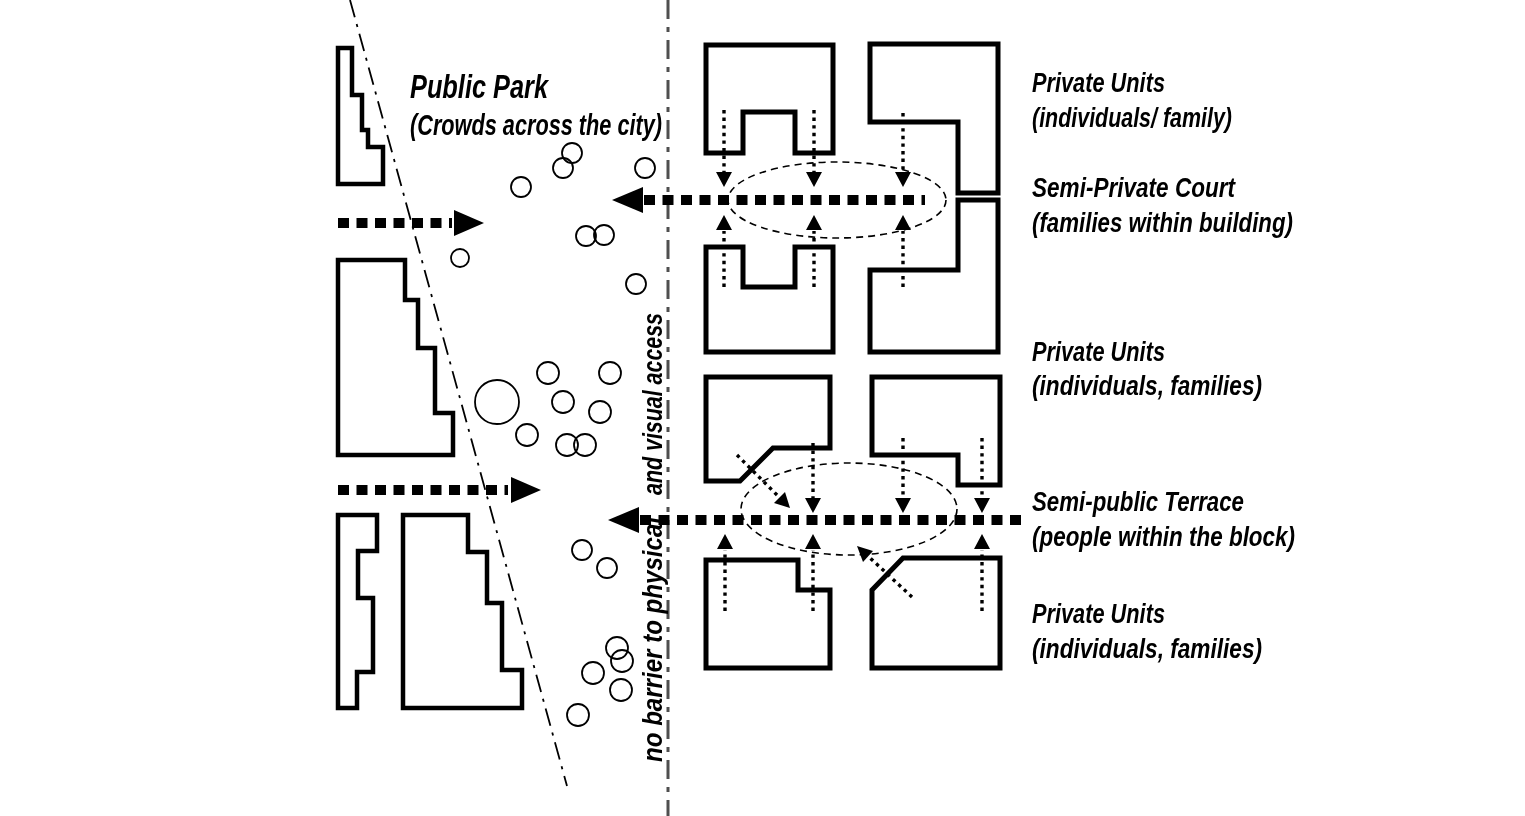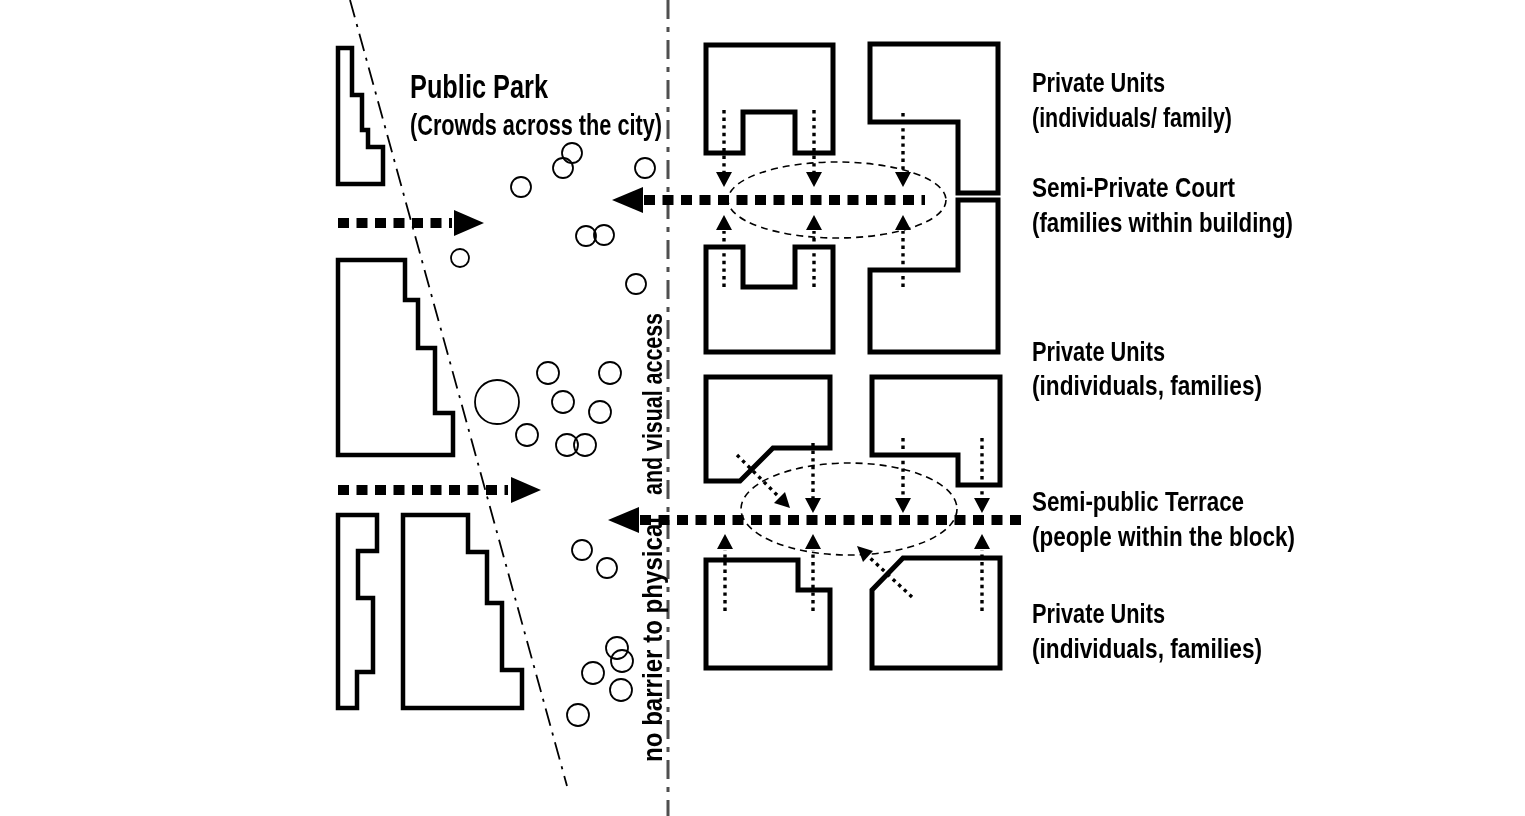--- a/index.html
+++ b/index.html
@@ -1,17 +1,17 @@
 <!DOCTYPE html>
 <html><head>
 <meta charset="utf-8">
 <style>
   html,body{margin:0;padding:0;background:#ffffff;}
   .stage{position:relative;width:1525px;height:816px;background:#ffffff;overflow:hidden;
-         font-family:"Liberation Sans", sans-serif;}
+         font-family:"Liberation Sans", sans-serif;font-style:italic;}
   svg text{font-family:"Liberation Sans", sans-serif;font-weight:bold;fill:#000;}
   .bld{fill:none;stroke:#000;stroke-width:5;stroke-linejoin:miter;}
   .bldL{fill:none;stroke:#000;stroke-width:4.5;stroke-linejoin:miter;}
   .crowd{fill:none;stroke:#000;stroke-width:1.8;}
   .diag{fill:none;stroke:#000;stroke-width:1.8;stroke-dasharray:18 7 3 7;}
   .divline{fill:none;stroke:#4f4f4f;stroke-width:3;stroke-dasharray:19 8 5 8;}
   .dashrow{fill:none;stroke:#000;stroke-width:10;stroke-dasharray:11 7.5;}
   .dotted{fill:none;stroke:#000;stroke-width:3.4;stroke-dasharray:3.4 4.2;}
   .dashellipse{fill:none;stroke:#000;stroke-width:1.6;stroke-dasharray:7 5;}
   .head{fill:#000;stroke:none;}

